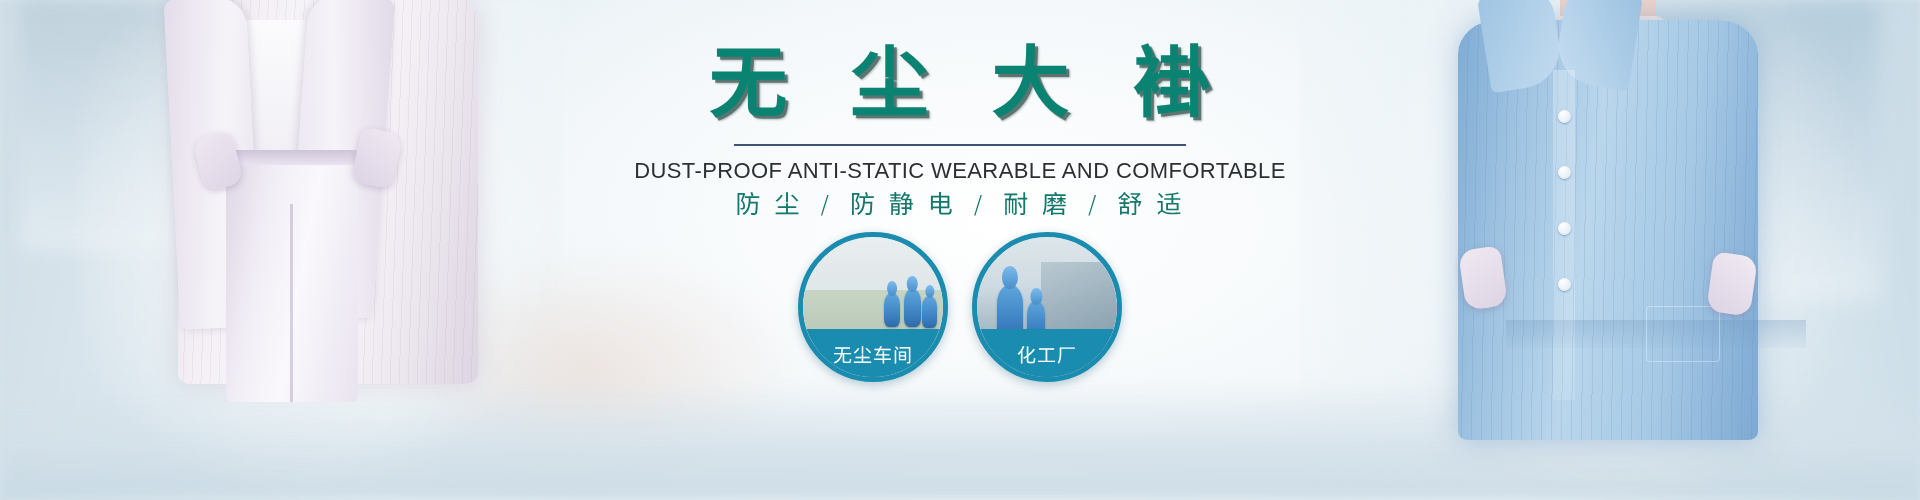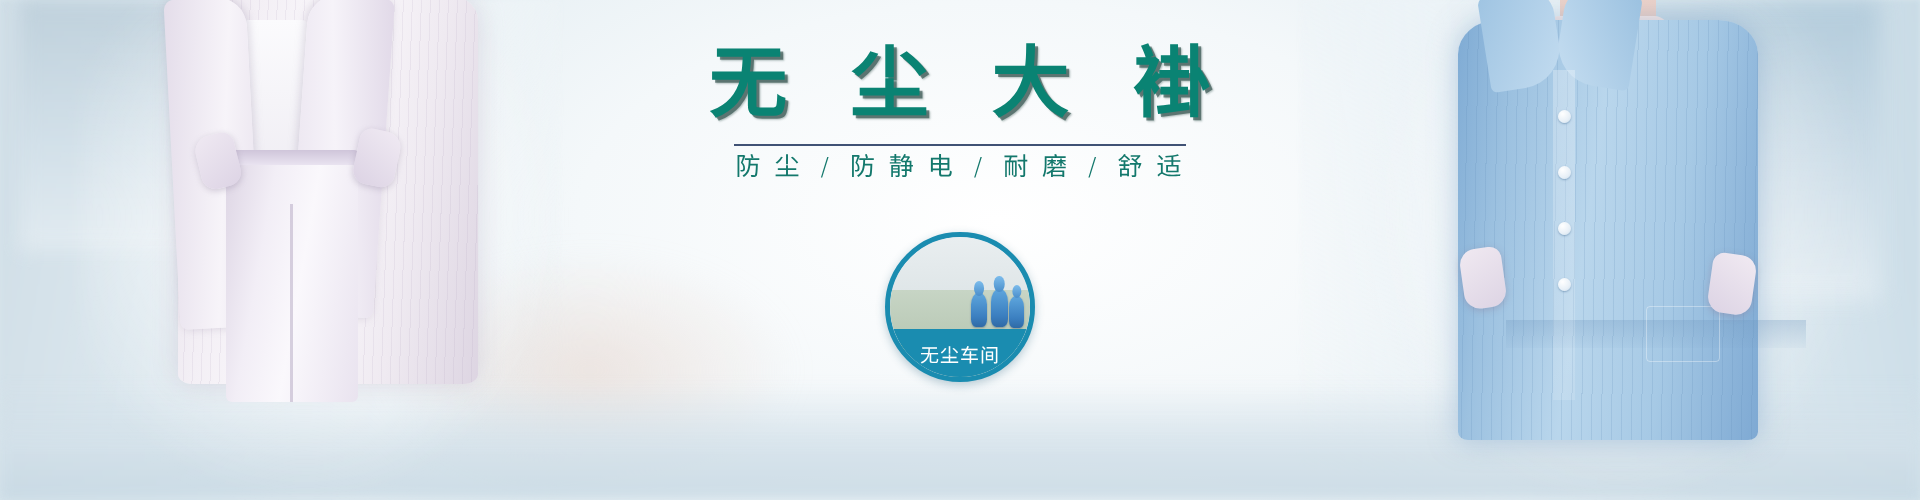--- a/index.html
+++ b/index.html
@@ -508,20 +508,21 @@
     <div class="mr-btn" style="top:288px"></div>
     <div class="mr-glove-l"></div>
     <div class="mr-glove-r"></div>
   </div>
 
   <div class="center">
     <div class="headline">无 尘 大 褂</div>
 
     <div class="rule"></div>
 
+    <div class="subtitle-en">DUST-PROOF ANTI-STATIC WEARABLE AND COMFORTABLE</div>
 
     <div class="tagline-cn">
       <span>防 尘</span>
       <span class="sep">/</span>
       <span>防 静 电</span>
       <span class="sep">/</span>
       <span>耐 磨</span>
       <span class="sep">/</span>
       <span>舒 适</span>
     </div>
@@ -530,18 +531,25 @@
 
       <div class="badge">
         <div class="badge-photo ph1">
           <div class="worker" style="left:58%;top:40%;width:16px;height:34px"></div>
           <div class="worker" style="left:72%;top:37%;width:17px;height:38px"></div>
           <div class="worker" style="left:85%;top:42%;width:15px;height:32px"></div>
         </div>
         <div class="badge-label">无尘车间</div>
       </div>
 
+      <div class="badge">
+        <div class="badge-photo ph2">
+          <div class="worker" style="left:14%;top:34%;width:26px;height:56px"></div>
+          <div class="worker" style="left:36%;top:46%;width:18px;height:40px"></div>
+        </div>
+        <div class="badge-label">化工厂</div>
+      </div>
 
 
     </div>
   </div>
 
 </div>
 
 </body></html>

